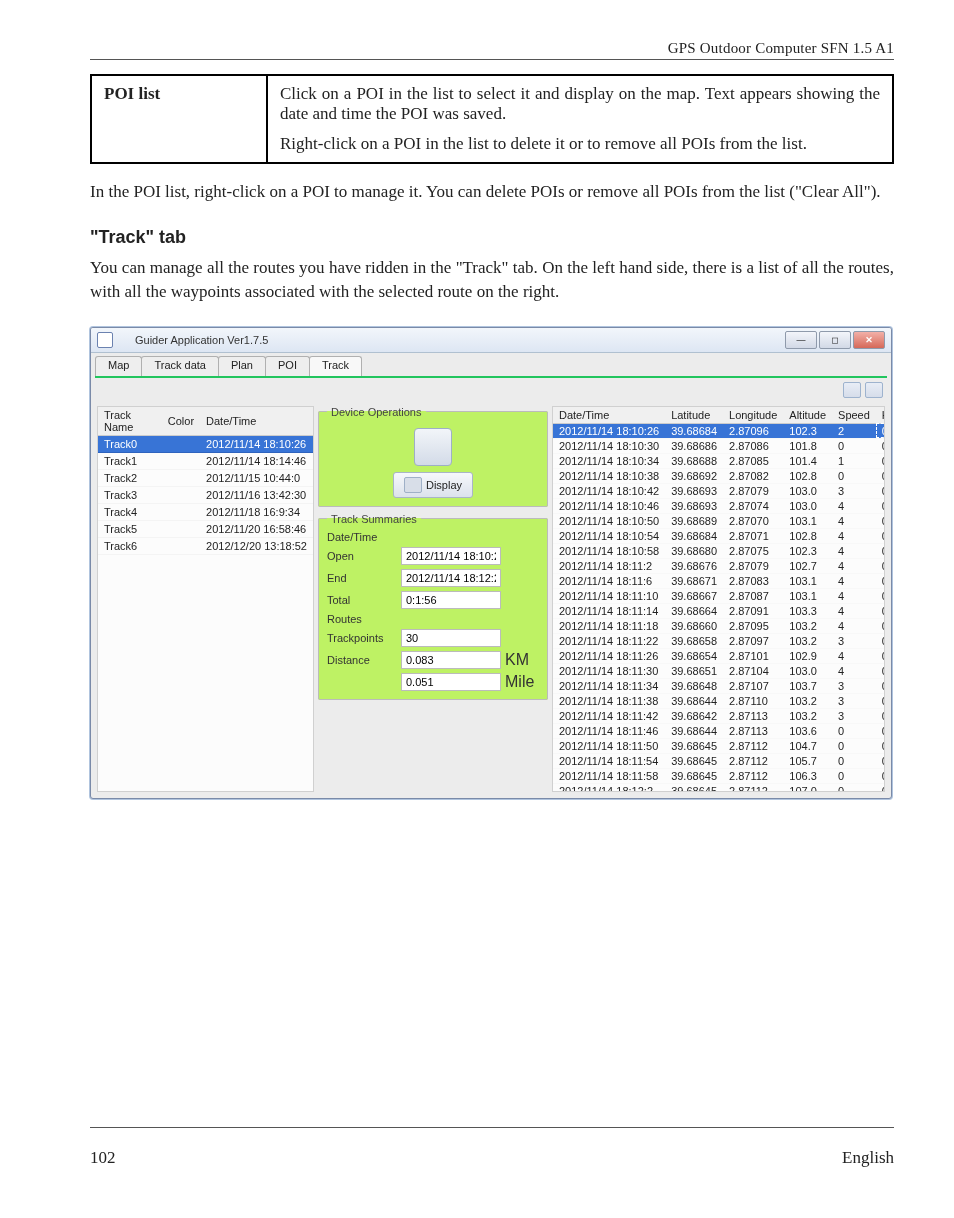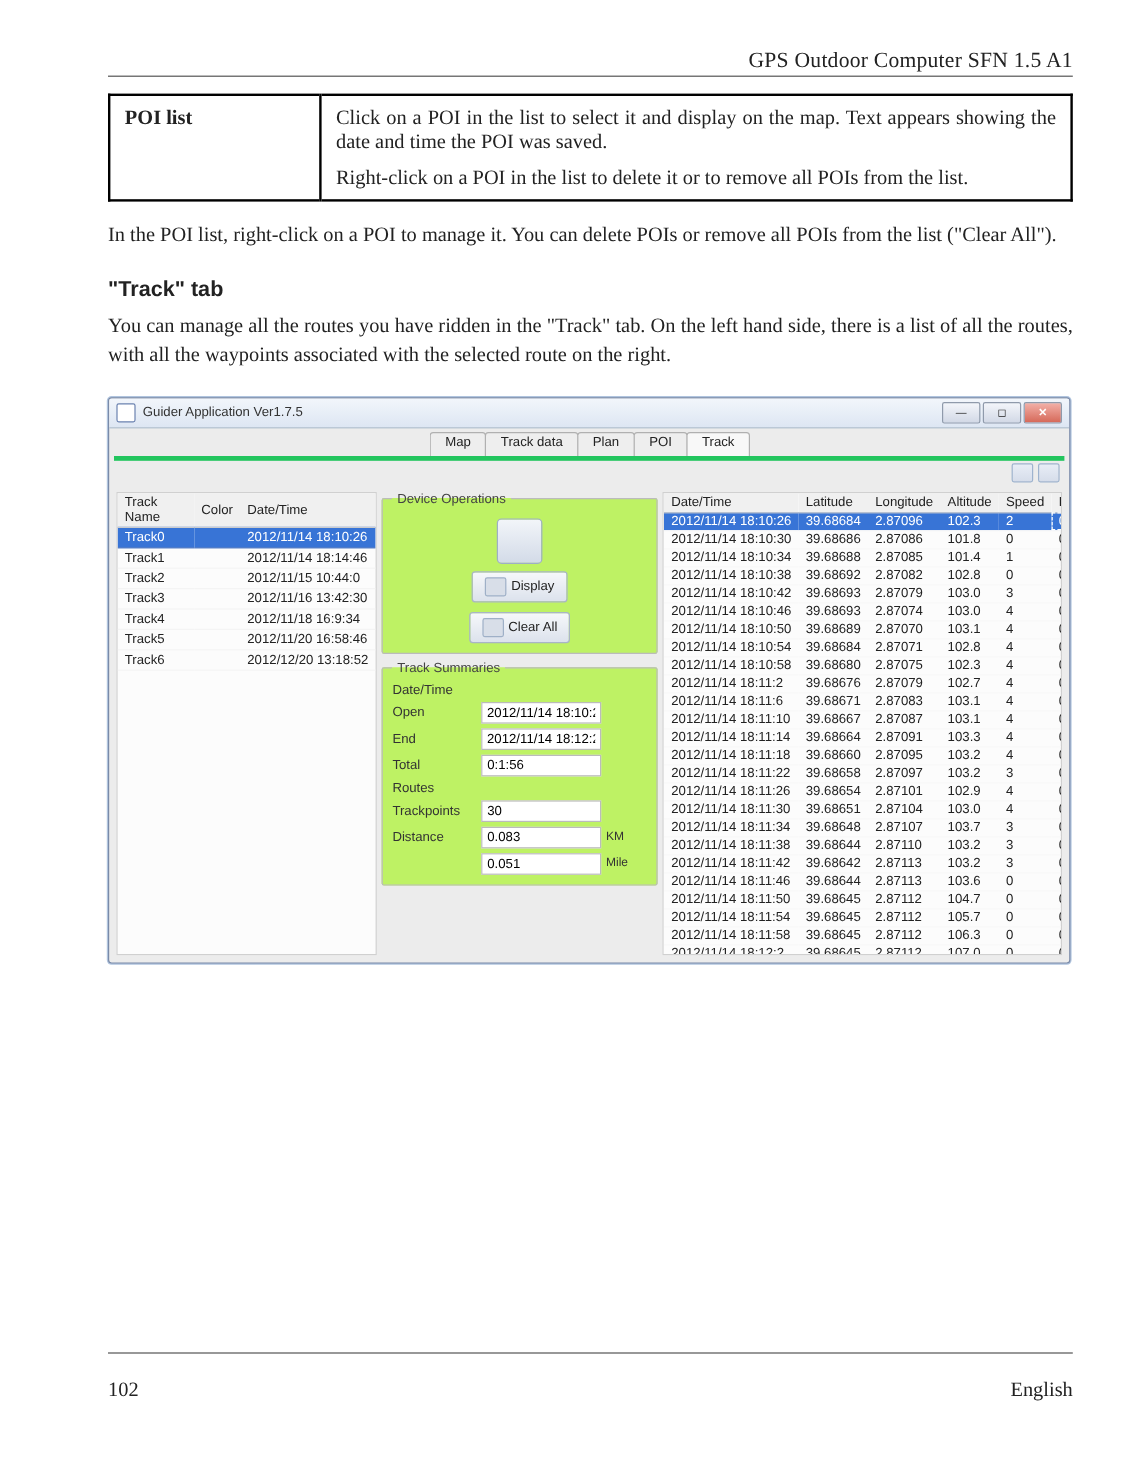--- a/index.html
+++ b/index.html
@@ -14,21 +14,21 @@
     height: 1218px;
     box-sizing: border-box;
     padding: 40px 60px 50px 90px;
     position: relative;
     background: #fff;
     display: flex;
     flex-direction: column;
   }
   .running-head {
     text-align: right;
-    font-size: 18px;
+    font-size: 15px;
     font-weight: 300;
     padding-bottom: 2px;
     border-bottom: 1px solid #555;
     margin-bottom: 14px;
     letter-spacing: .2px;
   }
   table.desc {
     width: 100%;
     border-collapse: collapse;
     border: 2px solid #000;
@@ -74,21 +74,21 @@
     color: #222;
     overflow: hidden;
   }
   .titlebar {
     height: 24px;
     background: linear-gradient(#f2f6fb, #dde6f3);
     border-bottom: 1px solid #b0c0d0;
     display: flex;
     align-items: center;
     padding: 0 6px;
-    gap: 6px;
+    gap: 22px;
   }
   .titlebar .icon-box {
     width: 14px;
     height: 14px;
     background: #fff;
     border: 1px solid #6b82b0;
     border-radius: 2px;
   }
   .titlebar .title {
     flex: 1;
@@ -119,24 +119,23 @@
   .main {
     position: absolute;
     top: 24px;
     left: 0;
     right: 0;
     bottom: 0;
     padding: 4px;
   }
   .tabs {
     display: flex;
-    border-bottom: 4px solid #22c55e;
+    border-bottom: 2px solid #22c55e;
     gap: 0;
     height: 20px;
-    justify-content: center;
   }
   .tab {
     padding: 2px 12px;
     border: 1px solid #b0b0b0;
     border-bottom: none;
     background: #eee;
     border-radius: 3px 3px 0 0;
     margin-right: -1px;
     cursor: pointer;
   }
@@ -258,21 +257,21 @@
   }
   .summaries-grid .label { color: #333; }
   .summaries-grid input.val {
     border: 1px solid #bbb;
     padding: 2px 4px;
     font-size: 11px;
     background: #fff;
     width: 100%;
     box-sizing: border-box;
   }
-  .summaries-grid .unit { font-size: 10px; color: #333; }
+  .summaries-grid .unit { font-size: 16px; color: #333; }
 
   .wp-panel {
     flex: 1;
     border: 1px solid #d0d0d0;
     background: #fcfcfc;
     overflow: hidden;
     display: flex;
     flex-direction: column;
   }
   .wp-body {
@@ -418,26 +417,20 @@
         <div class="center-panel">
           <fieldset>
             <legend>Device Operations</legend>
             <span class="dev-ops-icon"></span>
             <div style="text-align:center;margin-top:4px">
               <span class="btn">
                 <span class="glyph"></span>
                 <span>Display</span>
               </span>
             </div>
-            <div style="text-align:center;margin-top:8px">
-              <span class="btn">
-                <span class="glyph"></span>
-                <span>Clear All</span>
-              </span>
-            </div>
           </fieldset>
 
 
           <fieldset>
             <legend>Track Summaries</legend>
             <div class="summaries-grid">
               <span class="label">Date/Time</span>
               <span></span>
                 <span></span>
 

